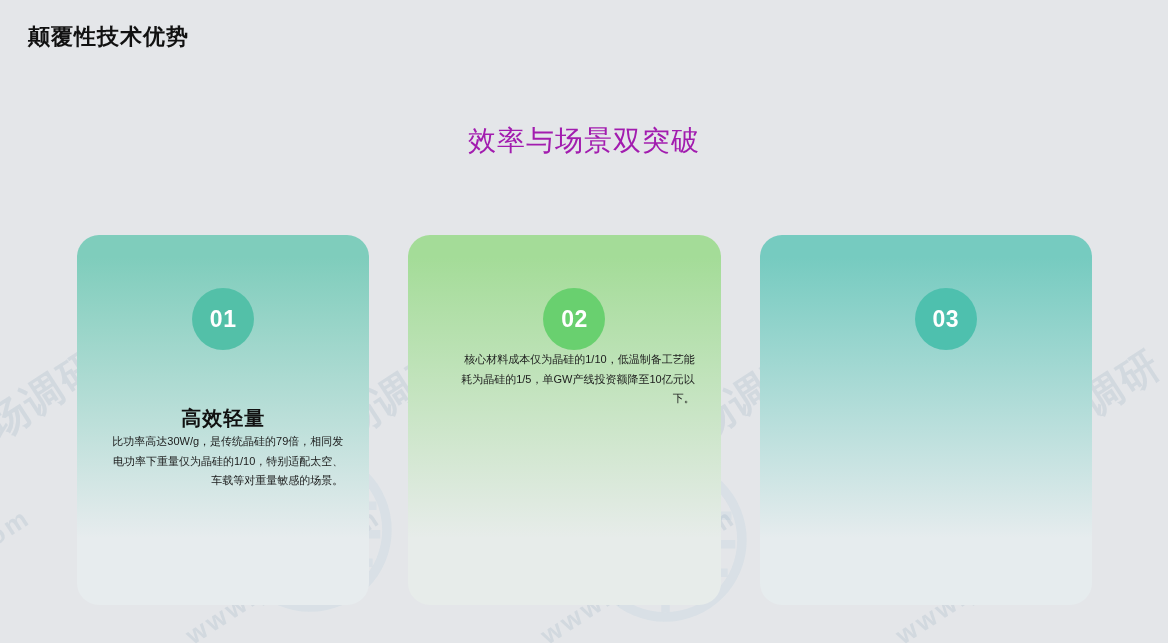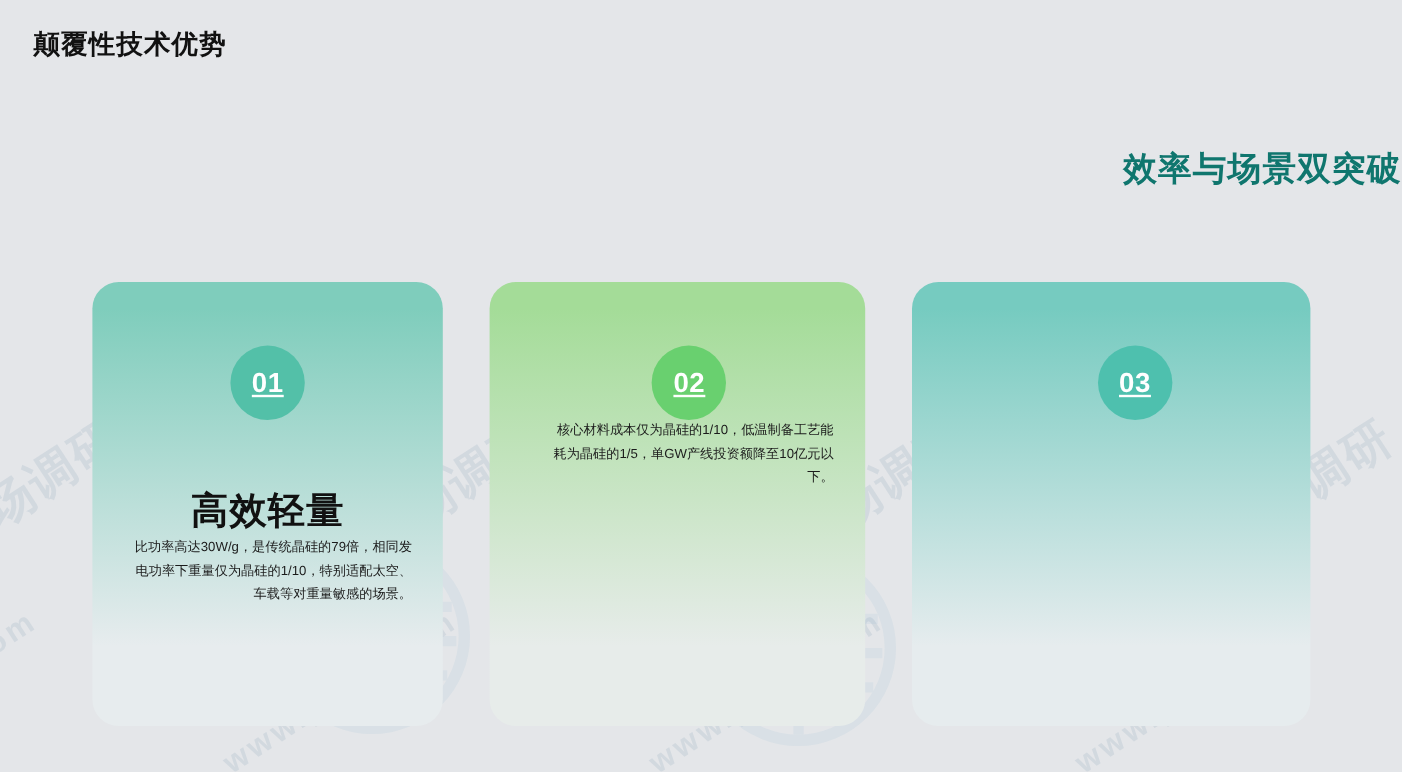--- a/index.html
+++ b/index.html
@@ -49,24 +49,24 @@
     font-weight: 700;
     color: #111111;
     letter-spacing: 1px;
     z-index: 10;
   }
   .section-subtitle {
     position: absolute;
     left: 0;
     right: 0;
     top: 122px;
-    text-align: right;
+    text-align: center;
     font-size: 28px;
-    font-weight: 700;
-    color: #0f766e;
+    font-weight: 400;
+    color: #a21caf;
     letter-spacing: 1px;
     z-index: 10;
   }
 
   
   .cards {
     position: absolute;
     left: 77px;
     top: 235px;
     width: 1015px;
@@ -97,25 +97,24 @@
     height: 62px;
     border-radius: 50%;
     margin-top: 53px;
     display: flex;
     align-items: center;
     justify-content: center;
     color: #ffffff;
     font-size: 23px;
     font-weight: 700;
     letter-spacing: 0.5px;
-    text-decoration: underline;
   }
   .card-title {
     margin-top: 55px;
-    font-size: 31px;
+    font-size: 20px;
     font-weight: 700;
     color: #111111;
     letter-spacing: 1px;
     text-align: center;
   }
   .card-text {
     padding: 0 26px;
     font-size: 11px;
     line-height: 1.78;
     color: #1b1b1b;

